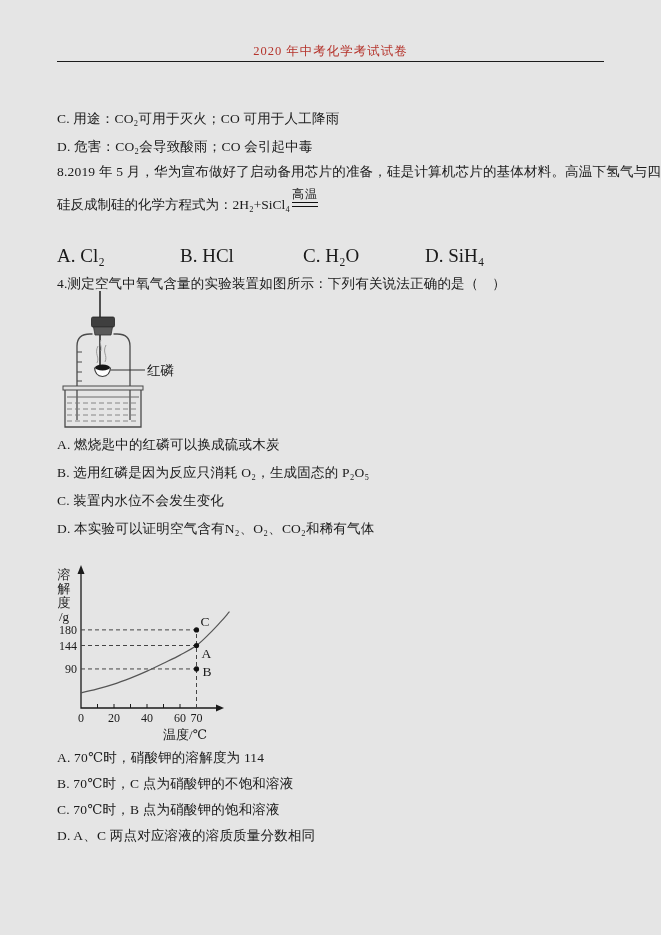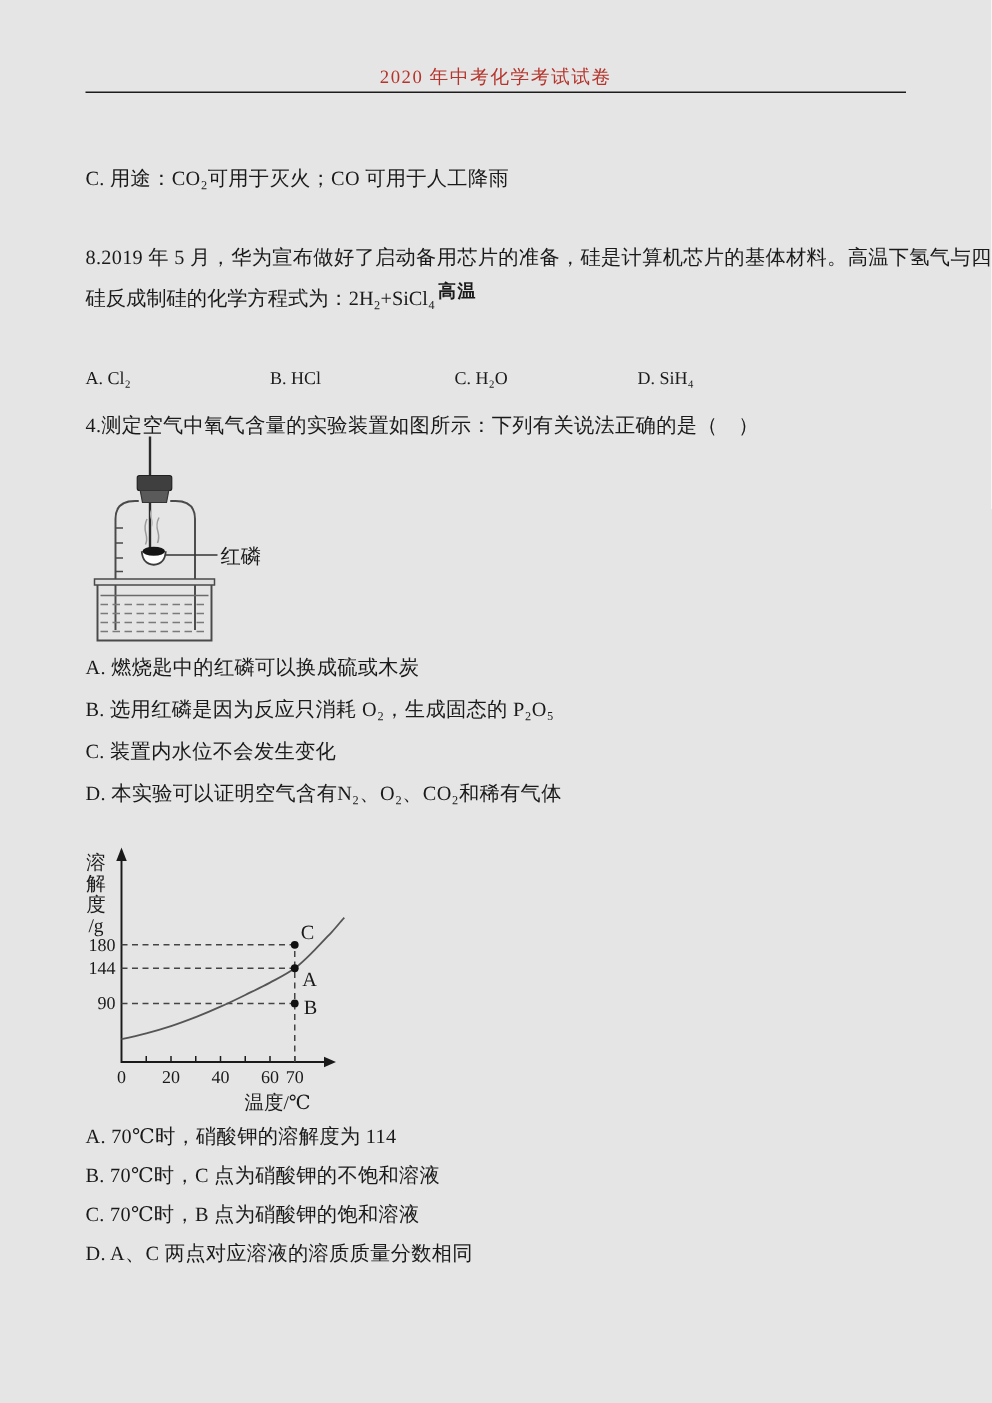--- a/index.html
+++ b/index.html
@@ -4,40 +4,41 @@
 <style>
   html,body{margin:0;padding:0;background:#ffffff;}
   .page{position:relative;width:661px;height:935px;background:#e5e5e5;overflow:hidden;
         font-family:"Liberation Serif","DejaVu Serif",serif;color:#1a1a1a;}
   .line{position:absolute;left:57px;font-size:13.5px;line-height:1.25;white-space:pre;letter-spacing:.2px;}
   .header-title{position:absolute;left:0;top:43px;width:661px;text-align:center;
         font-size:12.5px;letter-spacing:1px;}
   .header-rule{position:absolute;left:57px;top:61px;width:547px;height:0;border-top:1.6px solid #1c1c1c;}
   .eq-row{position:absolute;left:57px;top:188px;display:flex;align-items:flex-end;}
   .eq-text{font-size:13.5px;line-height:1.2;white-space:pre;}
-  .cond{display:flex;flex-direction:row;align-items:center;margin:0 2px 6px 2px;font-weight:bold;}
+  .cond{display:flex;flex-direction:column;align-items:center;margin:0 2px 6px 2px;}
   .cond-label{font-size:12px;line-height:1.1;letter-spacing:1px;}
   .cond-line{align-self:stretch;height:3px;border-top:1.2px solid #111;border-bottom:1.2px solid #111;margin-top:1px;}
-  .opt8{position:absolute;top:245px;font-size:12px;white-space:pre;}
+  .opt8{position:absolute;top:245px;font-size:19px;white-space:pre;}
   svg{position:absolute;overflow:visible;}
   svg text{font-family:"Liberation Serif","DejaVu Serif",serif;fill:#1a1a1a;}
   .chart-tick{font-size:12px;}
   .chart-axis-label{font-size:13px;}
   .chart-point-label{font-size:13.5px;}
   .diagram-label{font-size:13.5px;}
 </style>
 </head>
 <body>
 
 <div class="page">
 
   <div class="header-title" style="color: rgb(181, 52, 44);">2020 年中考化学考试试卷</div>
   <div class="header-rule"></div>
 
   <div class="line" style="top:111px">C. 用途：CO₂可用于灭火；CO 可用于人工降雨</div>
+  <div class="line" style="top:139px">D. 危害：CO₂会导致酸雨；CO 会引起中毒</div>
 
   <div class="line" style="top:164px">8.2019 年 5 月，华为宣布做好了启动备用芯片的准备，硅是计算机芯片的基体材料。高温下氢气与四氯化</div>
 
   <div class="eq-row">
     <span class="eq-text">硅反成制硅的化学方程式为：2H₂+SiCl₄</span>
     <span class="cond">
       <span class="cond-label">高温</span>
       <span class="cond-line"></span>
     </span>
   </div>

